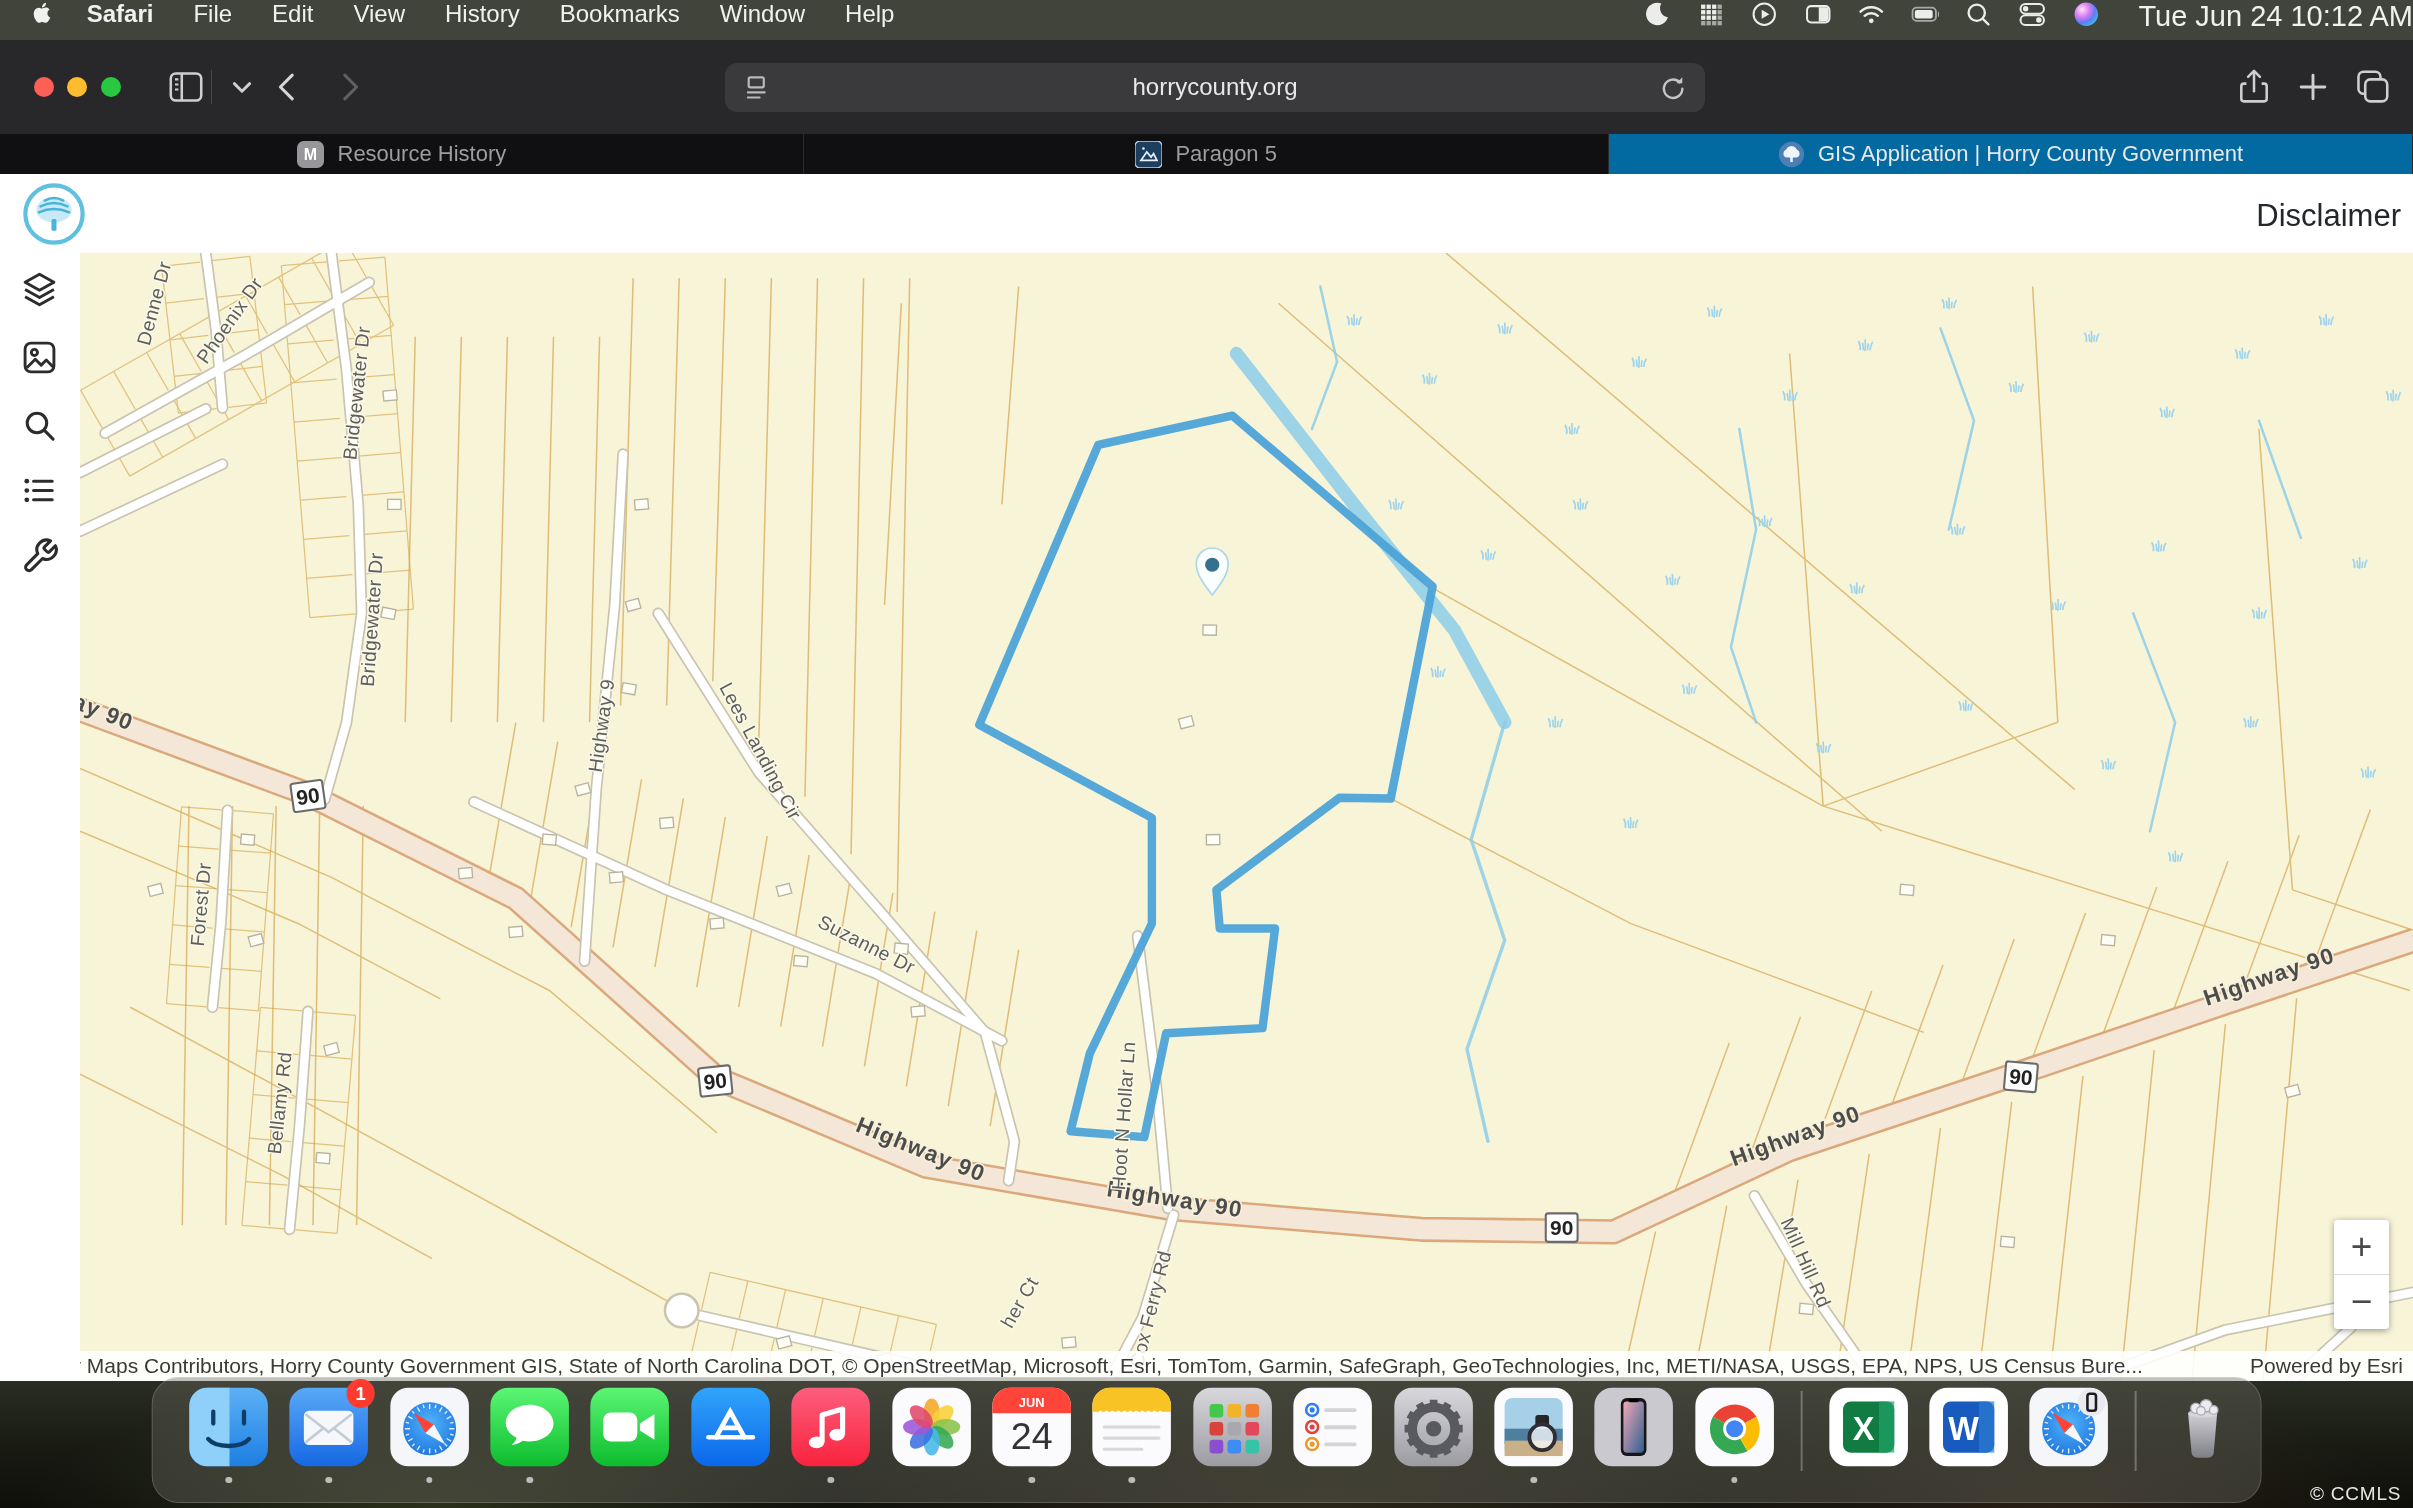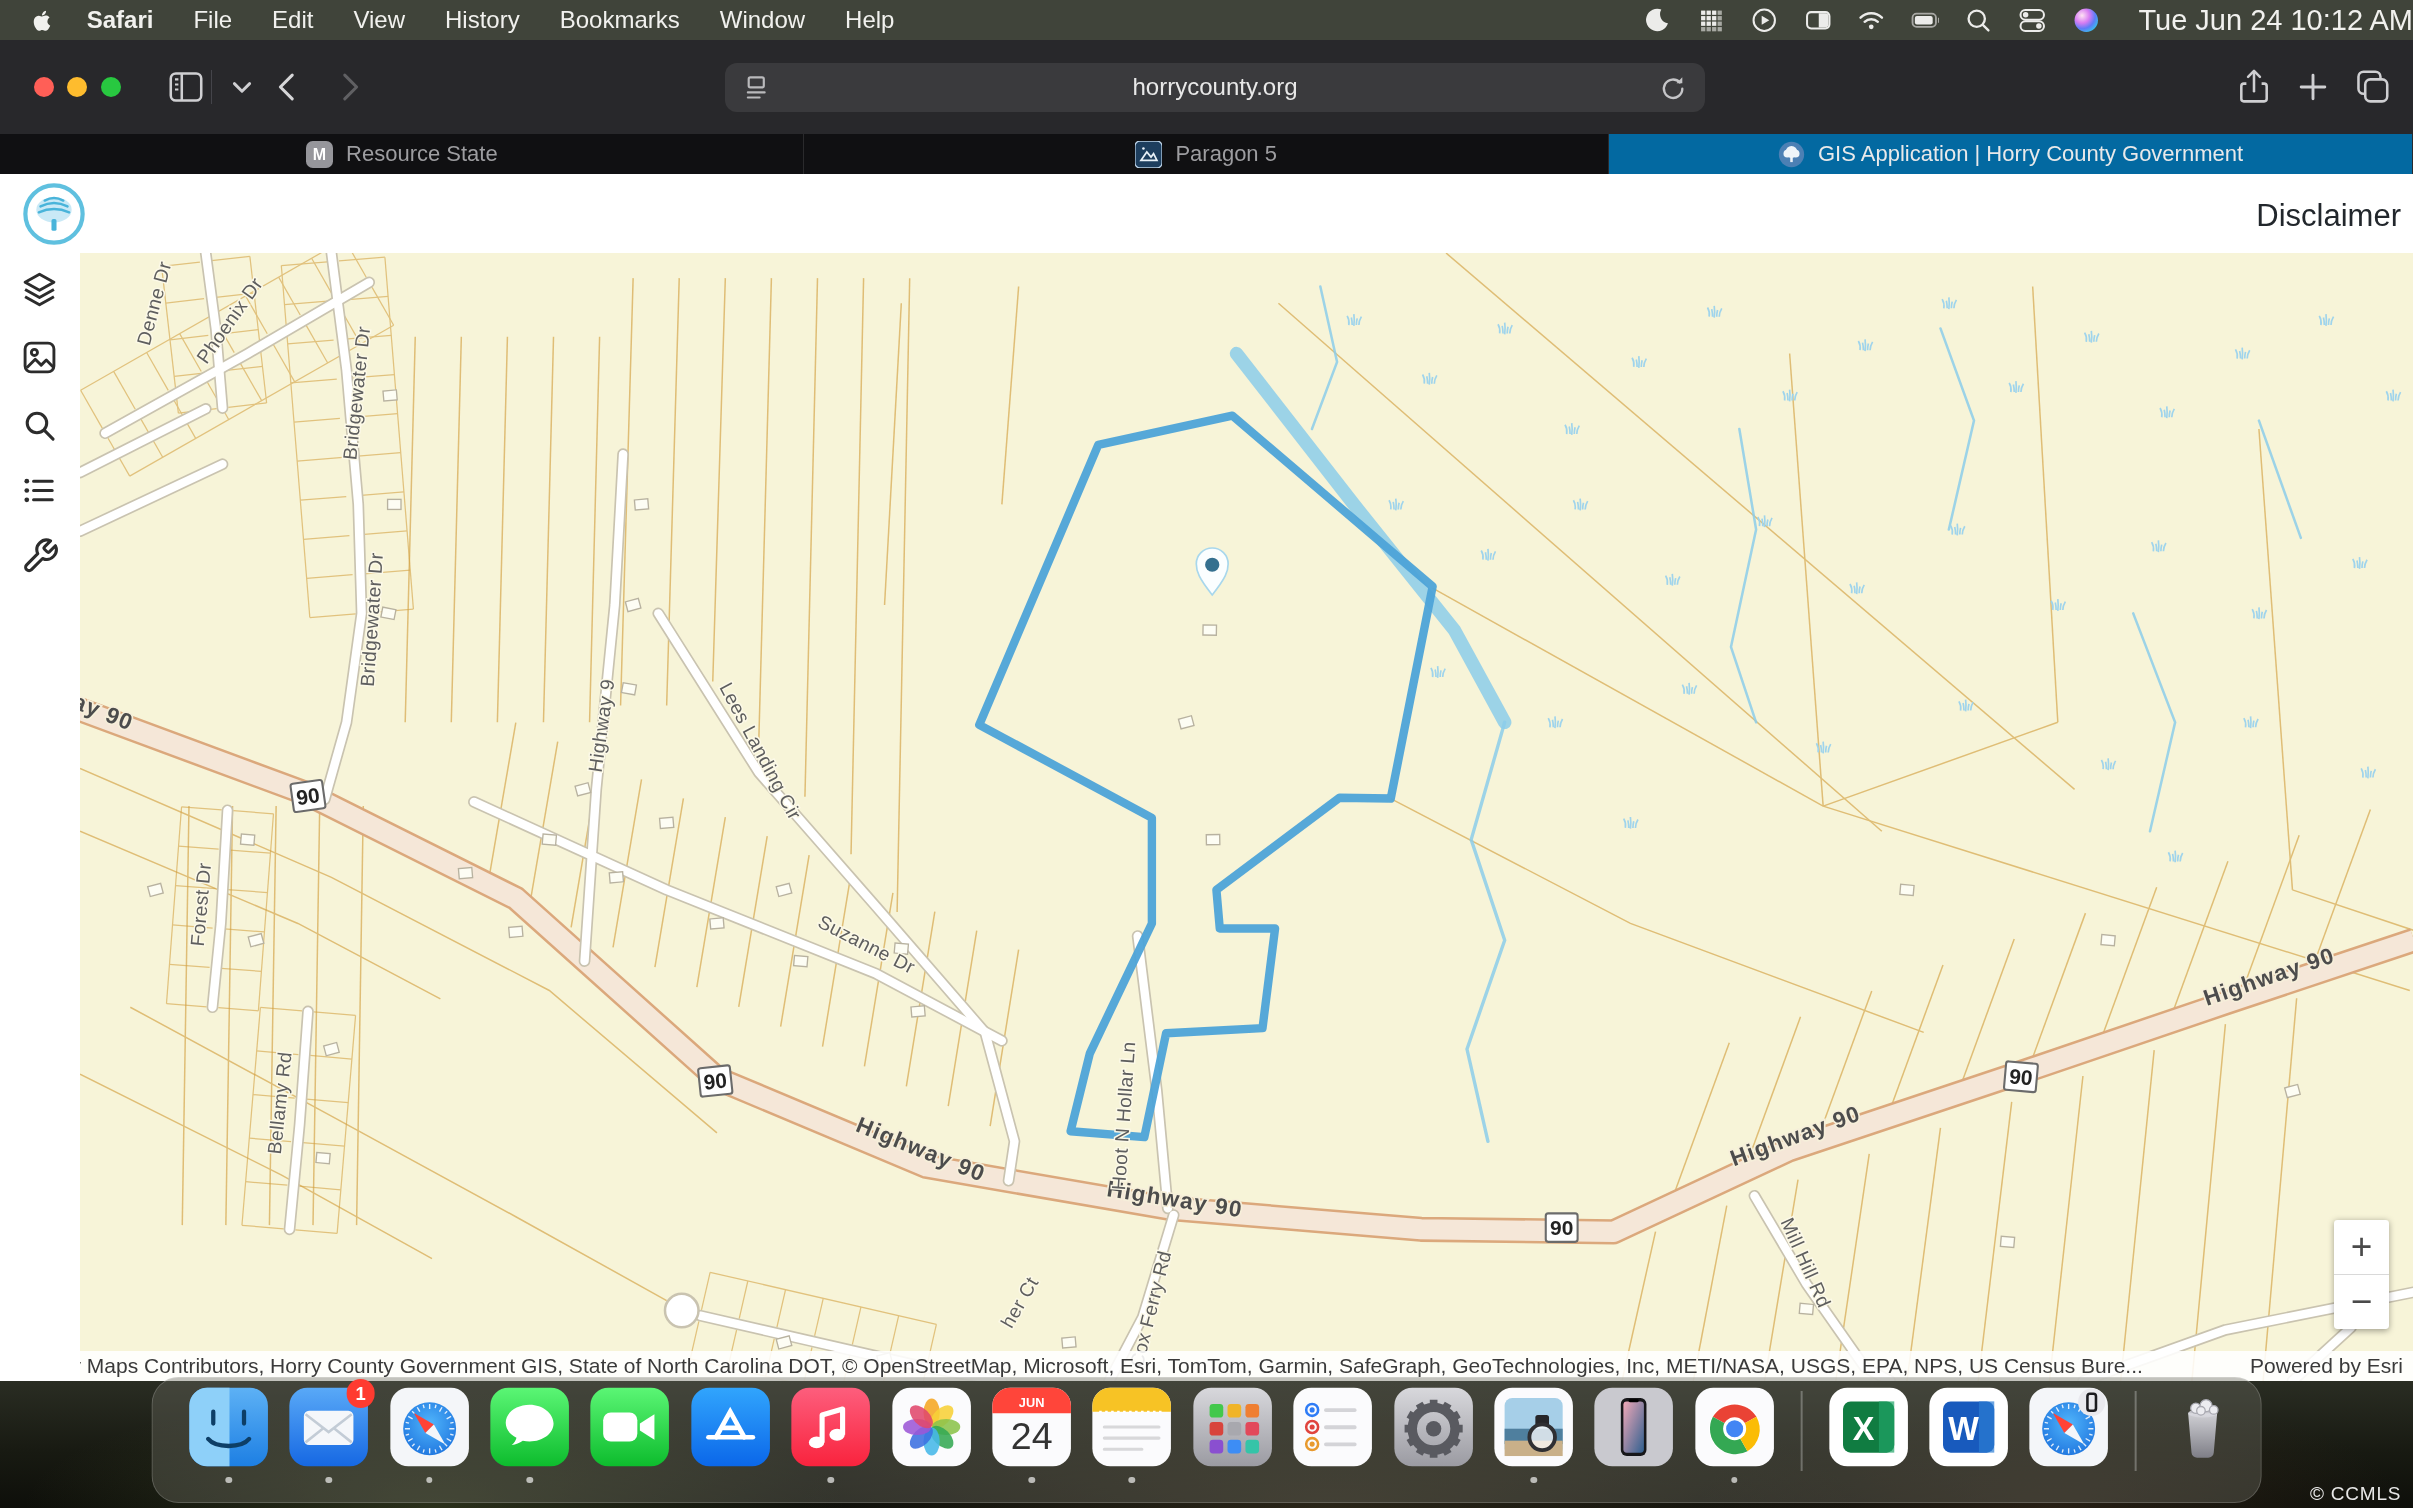--- a/index.html
+++ b/index.html
@@ -1,19 +1,19 @@
 <!DOCTYPE html>
 <html style="font-size:13.4px"><head>
 <meta charset="utf-8">
 <style>
   html,body{margin:0;padding:0;background:#000;}
   #screen{position:relative;width:2413px;height:1508px;overflow:hidden;font-family:"Liberation Sans",sans-serif;}
 
   
-  #menubar{position:absolute;left:0;top:0;width:2413px;height:40px;background:#40443a;display:flex;align-items:center;color:#f1f1ee;font-size:24px;}
+  #menubar{position:absolute;left:0;top:0;width:2413px;height:40px;background:#40443a;display:flex;align-items:flex-start;color:#f1f1ee;font-size:24px;}
   #menubar .apple{margin:0 11.7px 0 30px;display:flex;align-items:center;}
   #menubar .mitem{padding:0 20px;white-space:nowrap;}
   #menubar .mitem.bold{font-weight:700;}
   #mstatus{margin-left:auto;display:flex;align-items:center;gap:11.7px;padding-right:20px;}
   #mstatus .sic{width:28.5px;height:28.5px;margin:0 6.7px;}
   #mclock{font-size:29px;margin-left:11.7px;white-space:nowrap;}
 
   
   #toolbar{position:absolute;left:0;top:40px;width:2413px;height:94px;background:#28282b;}
   .tl{position:absolute;top:37px;width:20px;height:20px;border-radius:50%;}
@@ -218,21 +218,21 @@
         </svg>
     </span>
   </div>
 
   <div id="tabbar">
       <div class="tab ">
         <svg class="fav" viewBox="0 0 32 32" style="font-size:26px">
           <rect width="32" height="32" rx="8" fill="#96969b"></rect>
           <text x="16" y="23" text-anchor="middle" font-size="19" font-weight="700" fill="#fff" font-family="Liberation Sans">M</text>
         </svg>
-        <span>Resource State</span>
+        <span>Resource History</span>
       </div>
       <div class="tab ">
         <svg class="fav" viewBox="0 0 32 32">
           <rect width="32" height="32" rx="6" fill="#1d3e5e" stroke="#bcd3e8" stroke-width="1.5"></rect>
           <path d="M7 23l7-10 5 6 3-4 4 8z" fill="none" stroke="#e8f1f8" stroke-width="2"></path>
           <circle cx="10" cy="9" r="1.5" fill="#e8f1f8"></circle>
         </svg>
         <span>Paragon 5</span>
       </div>
       <div class="tab active">

